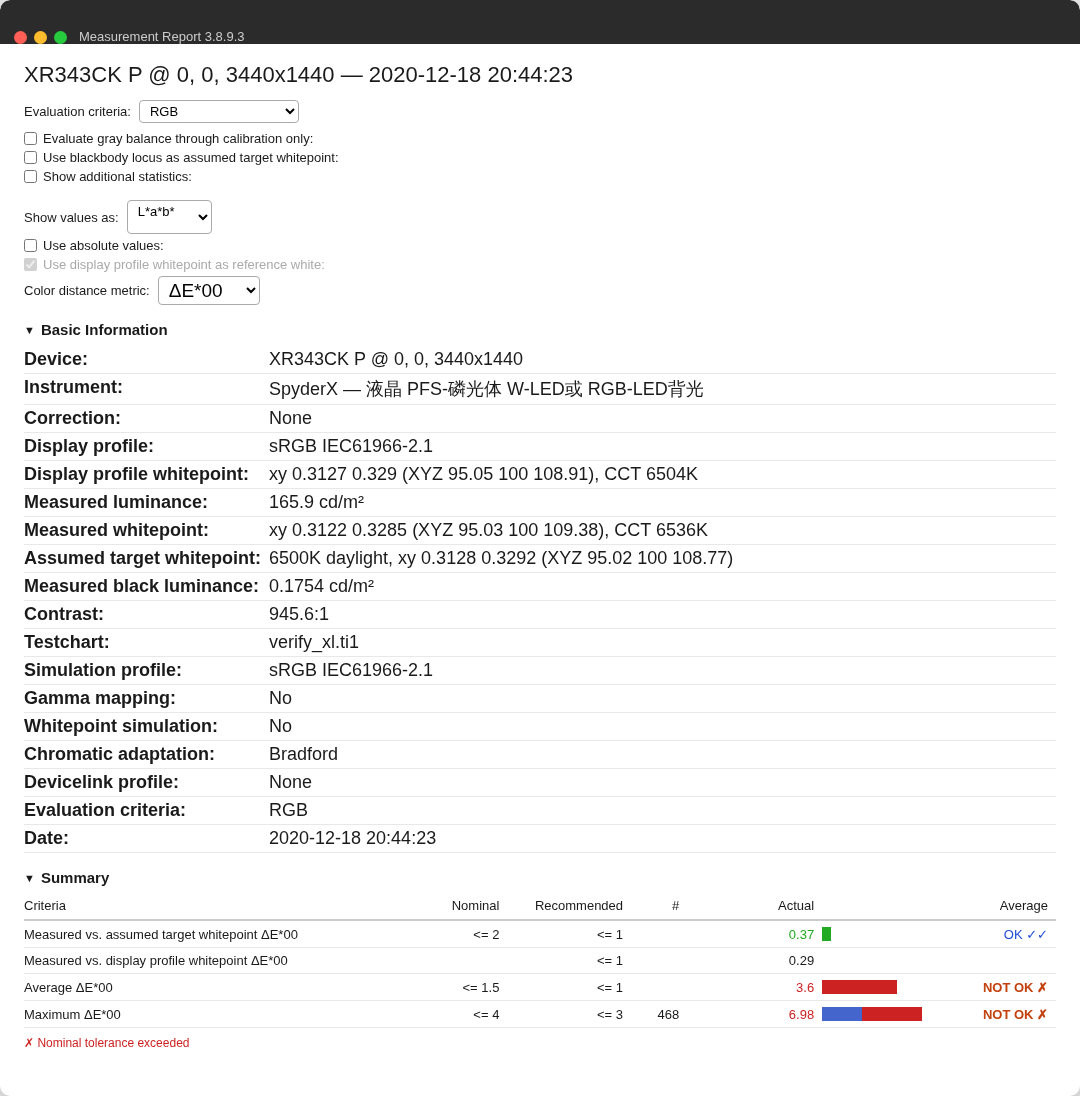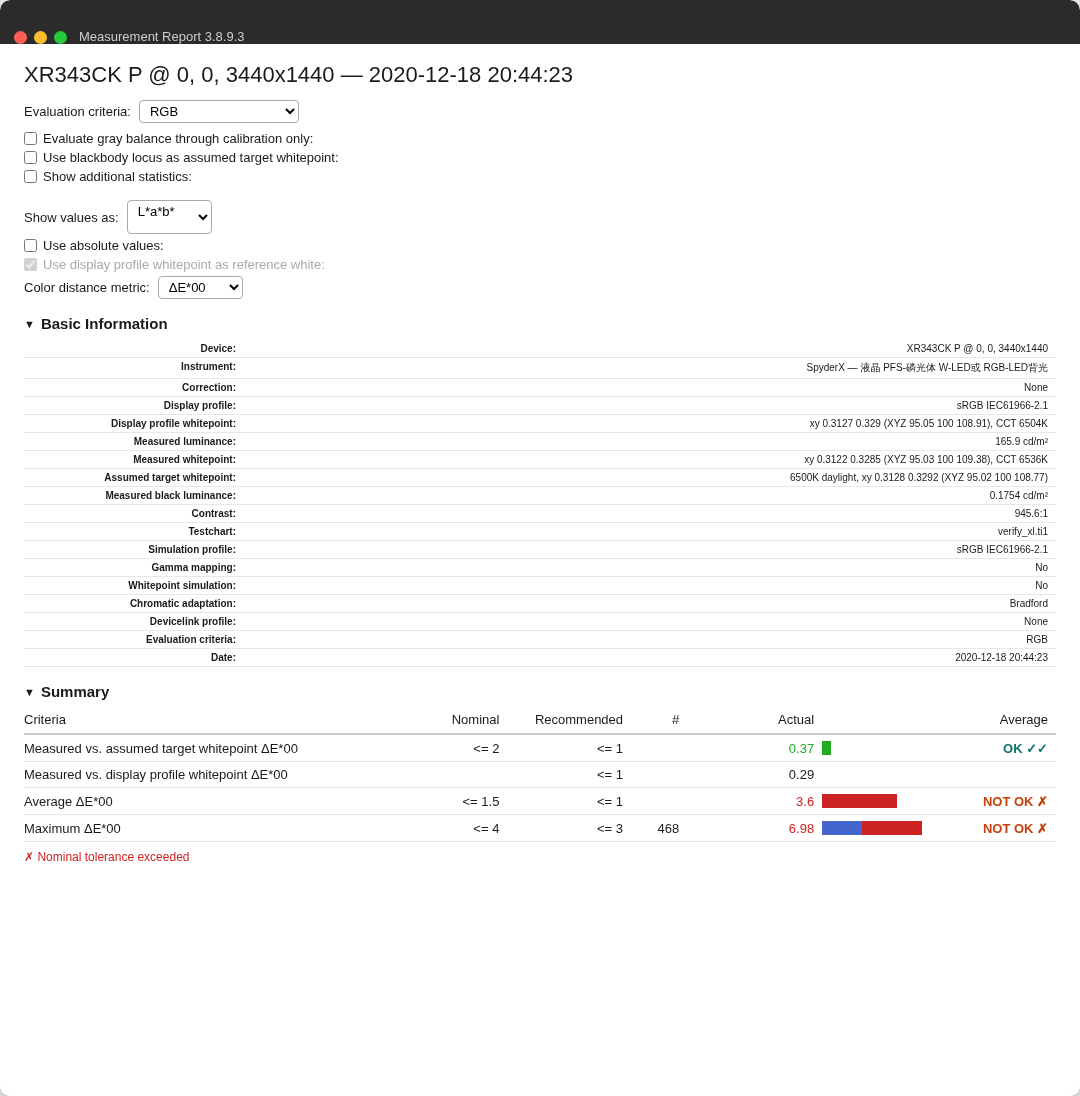--- a/index.html
+++ b/index.html
@@ -119,21 +119,21 @@
       padding: 2px 20px 13px 6px;
       border: 1px solid #aaa;
       border-radius: 4px;
       background: #fff;
       cursor: pointer;
     }
     .greyed {
       color: #aaa;
     }
     select.delta-select {
-      font-size: 13px;
+      font-size: 19px;
       padding: 2px 20px 2px 6px;
       border: 1px solid #aaa;
       border-radius: 4px;
       background: #fff;
       cursor: pointer;
     }
     .section-header {
       font-size: 15px;
       font-weight: 600;
       margin: 16px 0 8px 0;
@@ -144,23 +144,22 @@
     .section-header .arrow {
       font-size: 11px;
     }
     .info-table {
       width: 100%;
       border-collapse: collapse;
     }
     .info-table tr td {
       padding: 3px 8px 3px 0;
       border-bottom: 1px solid #e8e8e8;
-      font-size: 10px;
+      font-size: 18px;
       vertical-align: top;
-      text-align: right;
     }
     .info-table tr td:first-child {
       font-weight: 700;
       white-space: nowrap;
       width: 220px;
       padding-left: 0;
     }
     .summary-table {
       width: 100%;
       border-collapse: collapse;
@@ -196,22 +195,22 @@
     }
     .bar-red {
       height: 14px;
       background: #cc2222;
     }
     .bar-blue {
       height: 14px;
       background: #4466cc;
     }
     .result-ok {
-      color: #0f766e;
-      font-weight: 700;
+      color: #1d4ed8;
+      font-weight: 400;
       white-space: nowrap;
     }
     .result-notok {
       color: #c2410c;
       font-weight: 700;
       white-space: nowrap;
     }
     .actual-green {
       color: #22aa22;
       font-weight: 400;

